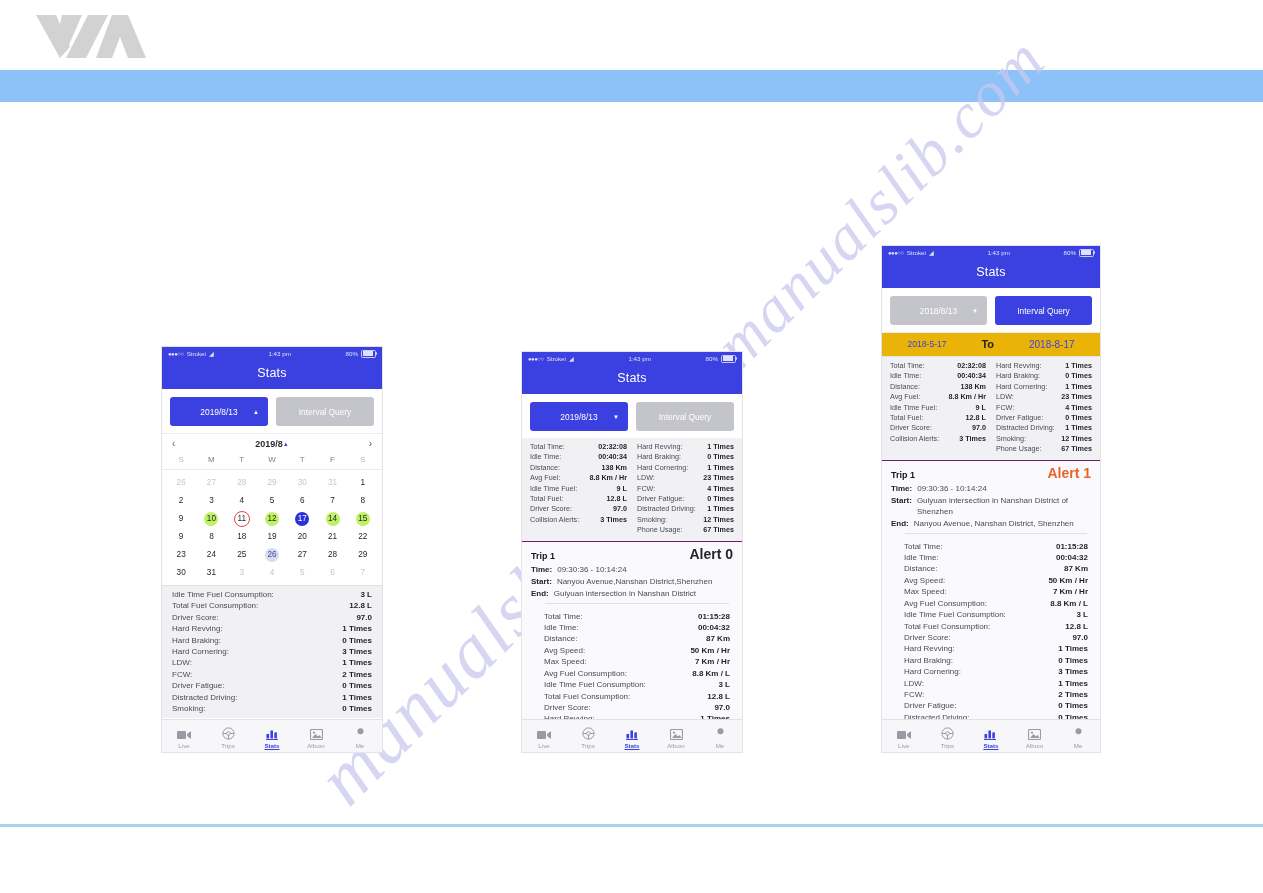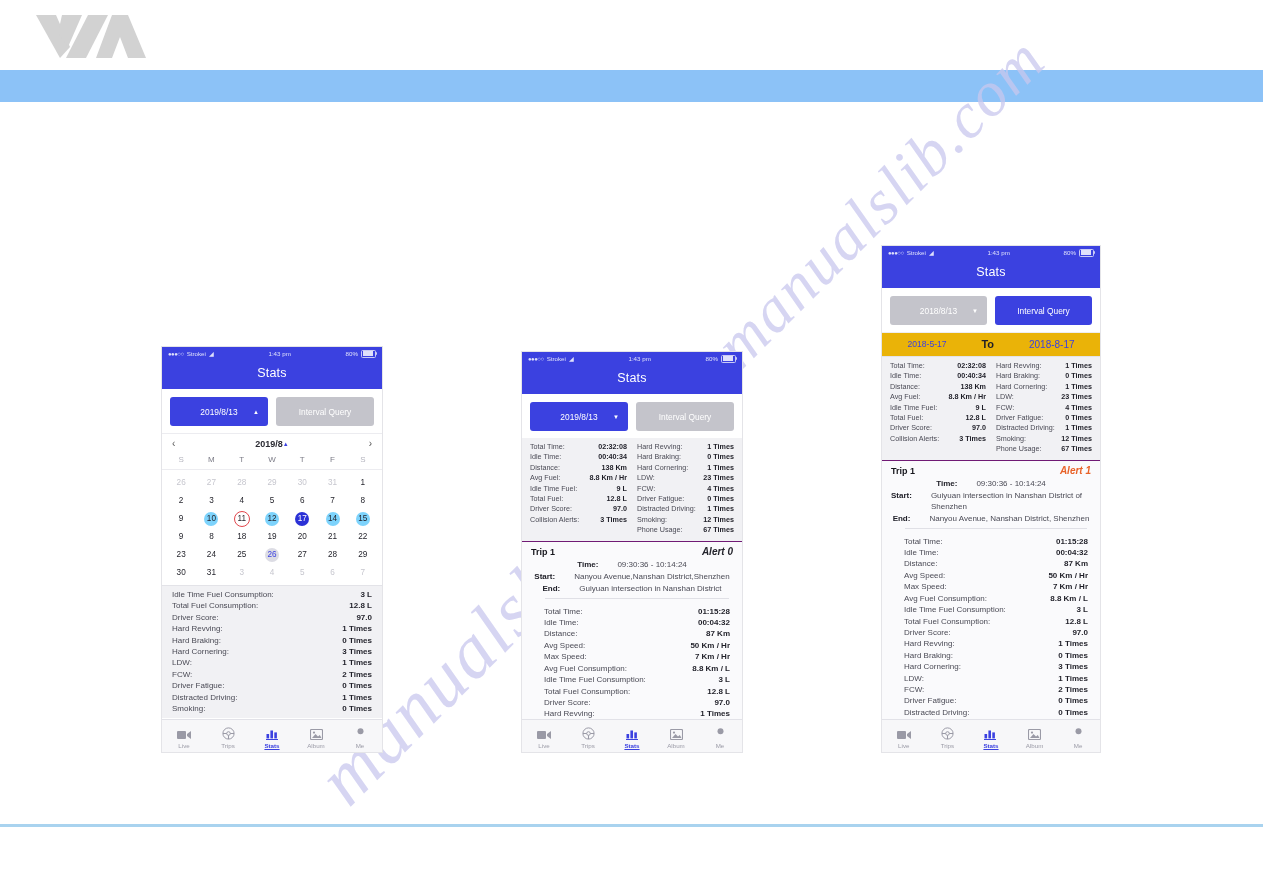--- a/index.html
+++ b/index.html
@@ -117,21 +117,21 @@
   }
   .cal-cell{
     height:17px;display:flex;align-items:center;justify-content:center;
     font-size:8.2px;color:#25252d;
   }
   .cal-cell.out{color:#c6c6ce;}
   .cal-cell .pill{
     width:14px;height:14px;border-radius:50%;
     display:flex;align-items:center;justify-content:center;
   }
-  .pill.grey{background:#7dd3fc;color:#25252d;}
+  .pill.grey{background:#bef264;color:#25252d;}
   .pill.ring{border:1px solid #e2464c;color:#25252d;}
   .pill.sel{background:#2b31d6;color:#fff;}
   .pill.bluetext{background:#dcdce4;color:#3b41e0;}
 
   
   .statblock{
     background:#f1f1f4;border-top:1px solid #e3e3e8;
     padding:3px 10px 4px 10px;
   }
   .srow{
@@ -147,24 +147,24 @@
   }
   .two-col .col{flex:1;}
   .two-col .srow{font-size:7.2px;line-height:10.4px;}
 
   
   .triphead{
     background:#fafafc;border-top:1px solid #701a75;padding:4px 9px 5px 9px;
   }
   .trip-title-row{display:flex;justify-content:space-between;align-items:baseline;}
   .trip-title{font-size:9px;font-weight:bold;color:#16161d;}
-  .trip-alert{font-size:10px;font-weight:bold;font-style:italic;}
+  .trip-alert{font-size:14px;font-weight:bold;}
   .trip-alert.zero{color:#25252d;}
   .trip-alert.one{color:#e8632a;}
-  .trip-line{display:flex;gap:19px;font-size:8px;line-height:11px;margin-top:2px;justify-content:center;}
+  .trip-line{display:flex;gap:5px;font-size:8px;line-height:11px;margin-top:2px;}
   .trip-line .lbl{font-weight:bold;color:#21212a;flex:0 0 auto;}
   .trip-line .val{color:#4a4a55;}
   .trip-line.tight{margin-top:1px;}
   .trip-sep{height:1px;background:#e0e0e6;margin:4px 4px 0 14px;}
 
   .tripdetail{background:#fafafc;padding:2px 12px 3px 22px;}
   .tripdetail .srow{font-size:8px;line-height:11.4px;}
 
   
   .tabbar{

